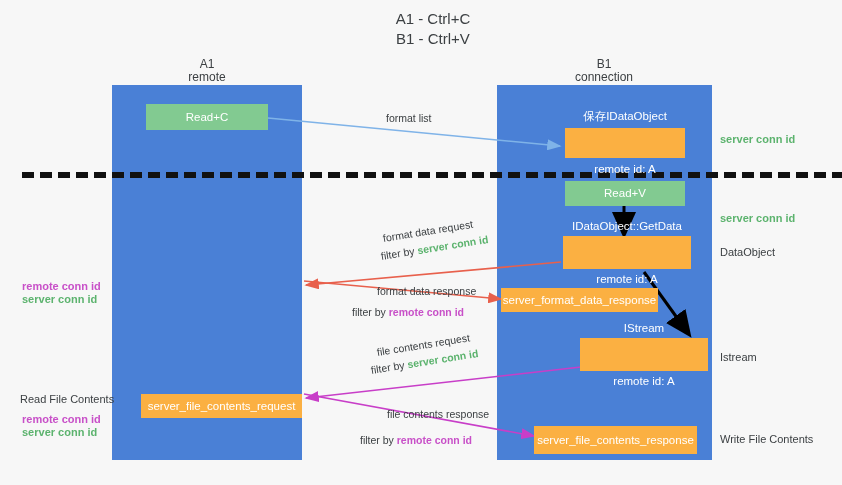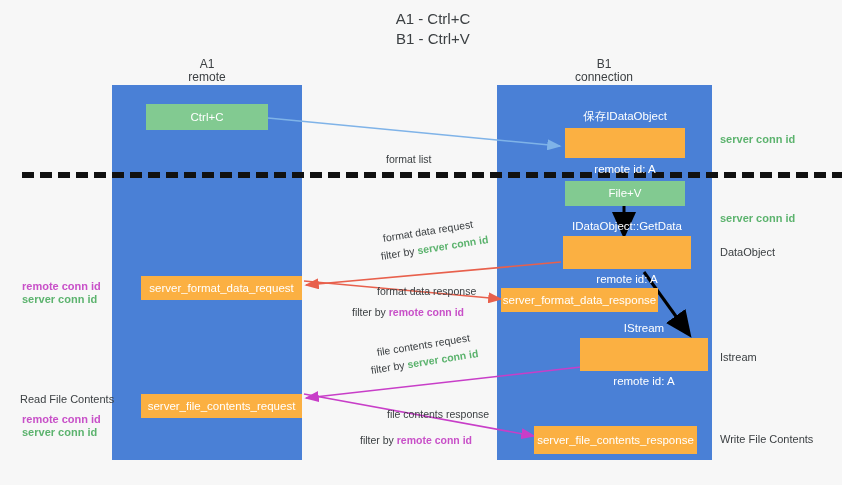--- a/index.html
+++ b/index.html
@@ -117,59 +117,56 @@
     <line x1="292" y1="281" x2="489" y2="299" stroke="#e8604c" stroke-width="1.6" marker-end="url(#ah-red)"></line>
 
     <line x1="569" y1="367" x2="294" y2="398" stroke="#c83ec8" stroke-width="1.6" marker-end="url(#ah-mag)"></line>
 
     <line x1="292" y1="394" x2="522" y2="436" stroke="#c83ec8" stroke-width="1.6" marker-end="url(#ah-mag)"></line>
   </svg>
 
   <div class="abs divider"></div>
 
   <div class="node green" style="left:134px;top:104px;width:122px;height:26px;">
-    <span>Ctrl+C</span>
+    <span>Read+C</span>
   </div>
 
   <div class="node orange" style="left:553px;top:128px;width:120px;height:30px;">
     <span>保存IDataObject</span>
     <span>remote id: A</span>
   </div>
 
   <div class="node green" style="left:553px;top:181px;width:120px;height:25px;">
-    <span>File+V</span>
+    <span>Read+V</span>
   </div>
 
   <div class="node orange" style="left:551px;top:236px;width:128px;height:33px;">
     <span>IDataObject::GetData</span>
     <span>remote id: A</span>
   </div>
 
   <div class="node orange" style="left:568px;top:338px;width:128px;height:33px;">
     <span>IStream</span>
     <span>remote id: A</span>
   </div>
 
-  <div class="node orange" style="left:129px;top:276px;width:161px;height:24px;">
-    <span>server_format_data_request</span>
-  </div>
 
   <div class="node orange" style="left:129px;top:394px;width:161px;height:24px;">
     <span>server_file_contents_request</span>
   </div>
 
   <div class="node orange" style="left:489px;top:288px;width:157px;height:24px;">
     <span>server_format_data_response</span>
   </div>
 
   <div class="node orange" style="left:522px;top:426px;width:163px;height:28px;">
     <span>server_file_contents_response</span>
   </div>
 
-  <div class="abs elabel" style="left:374px;top:112px;margin-top:41px;">format list</div>
+  <div class="abs elabel" style="left:374px;top:112px;">format list</div>
 
   <div class="abs elabel rot-up" style="left:370px;top:232px;">format data request</div>
   <div class="abs elabel rot-up" style="left:368px;top:250px;">
     <span>filter by </span><span class="green-t">server conn id</span>
   </div>
 
   <div class="abs elabel" style="left:365px;top:285px;">format data response</div>
   <div class="abs elabel" style="left:340px;top:306px;">
     <span>filter by </span><span class="magenta-t">remote conn id</span>
   </div>

